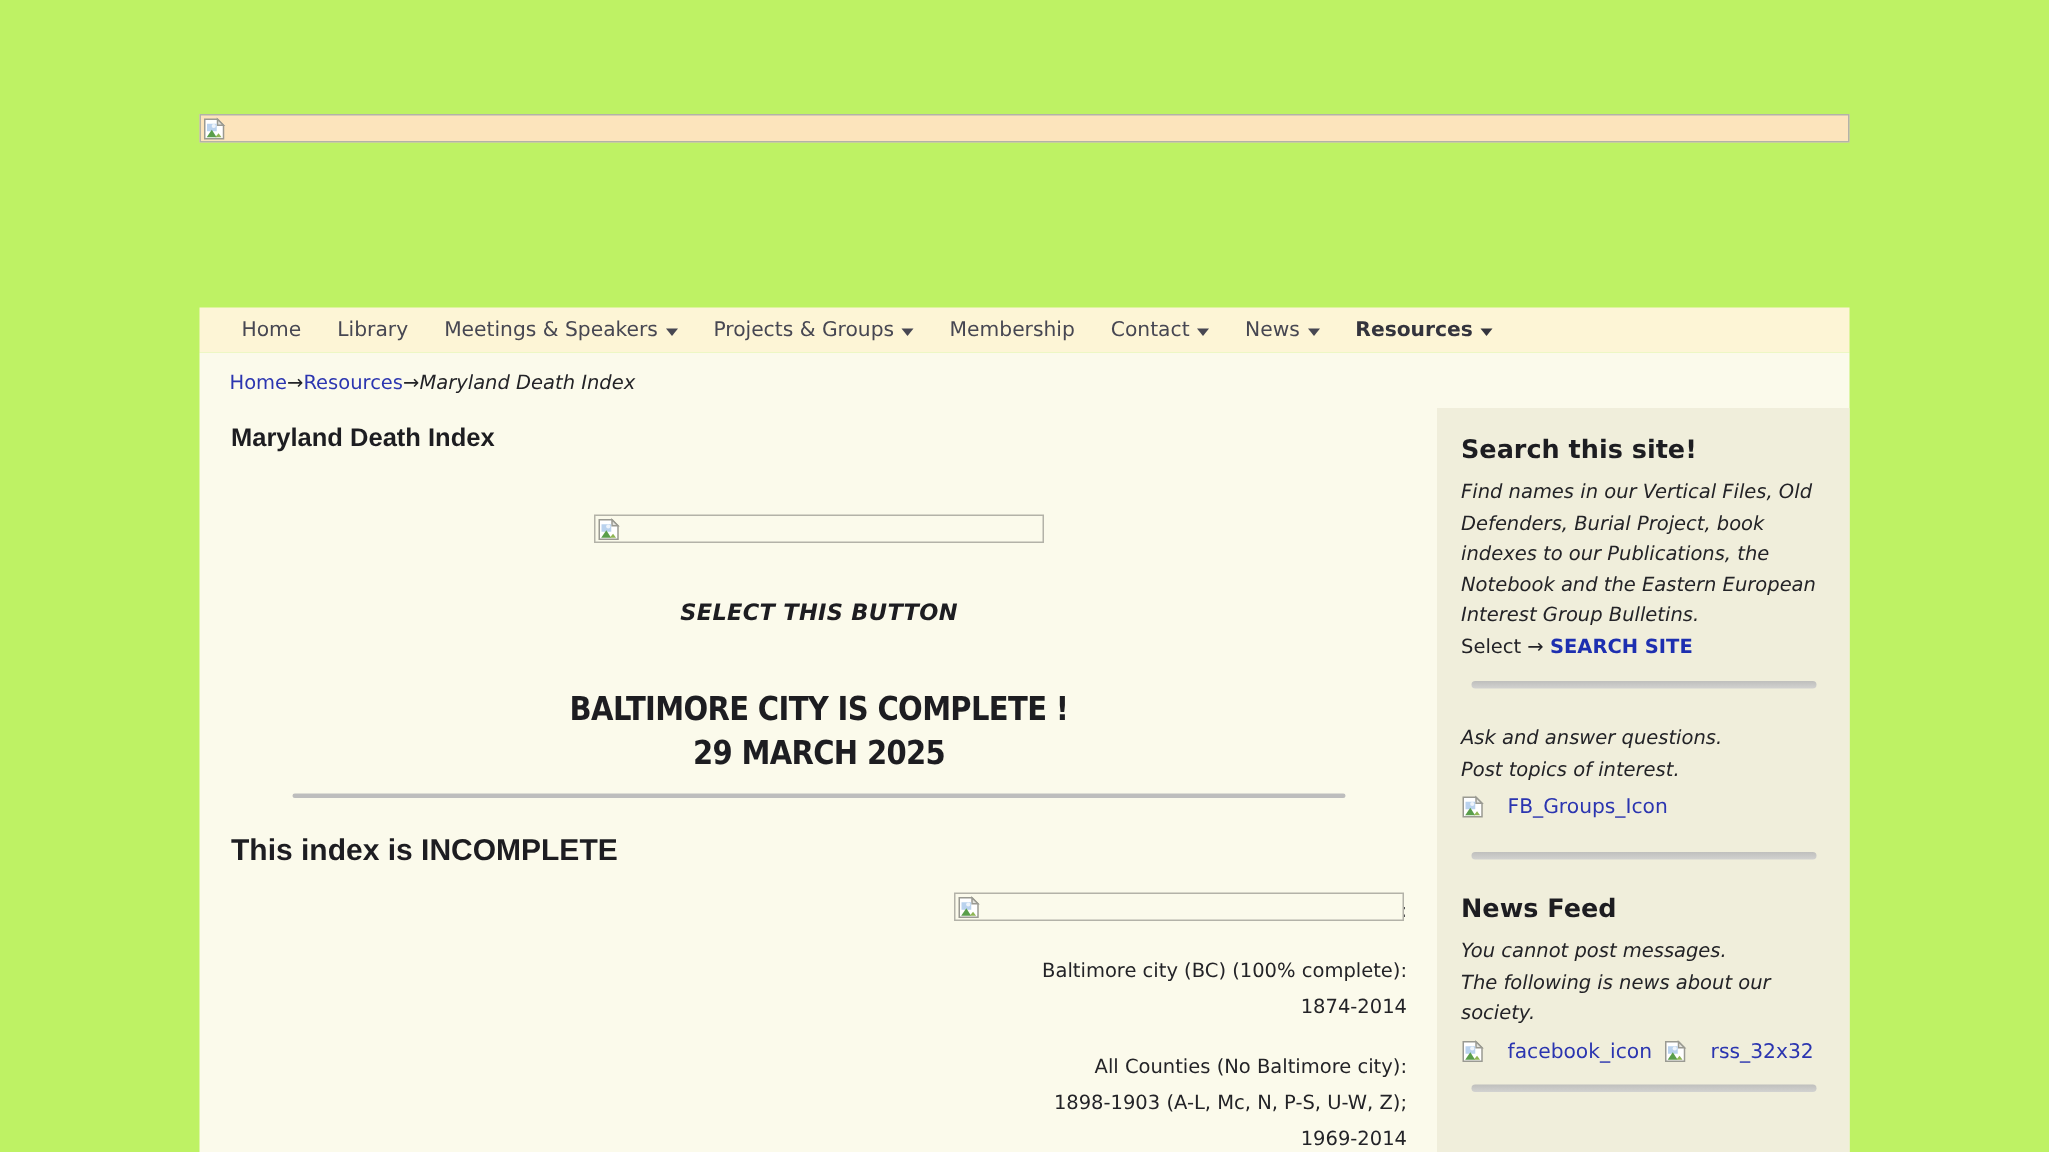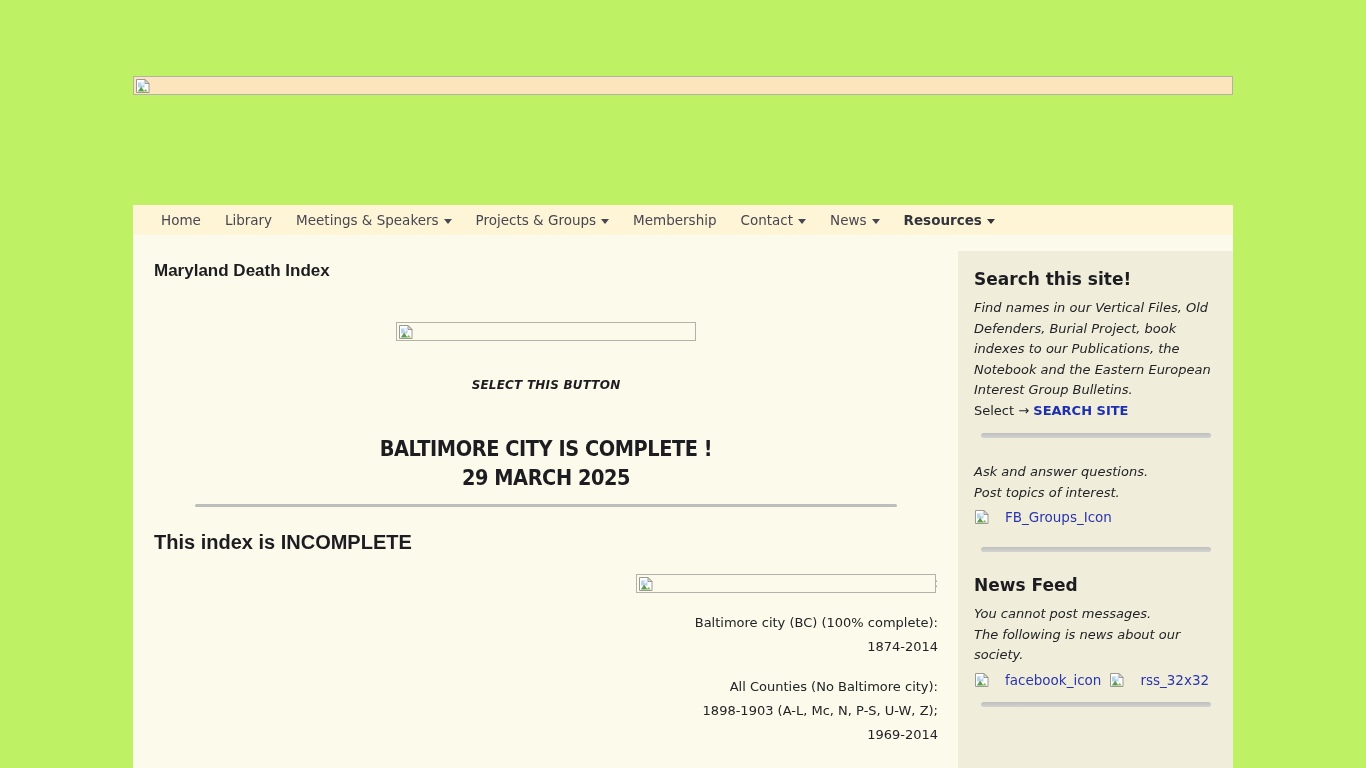--- a/index.html
+++ b/index.html
@@ -71,21 +71,21 @@
   }
   .btn-wrap { text-align:center; margin-top:41px; }
   .img-box {
     display:inline-flex; align-items:center;
     width:300px; height:19px;
     border:1px solid #b3b2a8; background:#fbfaeb;
     padding-left:1px; cursor:pointer;
   }
   .caption {
     text-align:center; margin-top:34px;
-    font-size:12px; font-style:italic; font-weight:bold;
+    font-size:15px; font-style:italic; font-weight:bold;
     letter-spacing:0.2px; color:#1d1d21;
   }
   .announce {
     text-align:center; margin-top:42px;
     font-size:22px; line-height:29px; font-weight:bold; color:#1d1d21;
     transform:scaleX(0.88); transform-origin:center;
     letter-spacing:-0.5px;
   }
   .hr {
     width:702px; height:3px; background:#bdbdbd;
@@ -175,20 +175,23 @@
           <span class="caret"></span>
         </a>
       <a class="nav-item active">
           <span>Resources</span>
           <span class="caret"></span>
         </a>
     </nav>
 
     <div class="content">
 
+      <div class="breadcrumb">
+        <a>Home</a><span class="sep">→</span><a>Resources</a><span class="sep">→</span><span class="current">Maryland Death Index</span>
+      </div>
 
       <div class="row">
         <main>
           <h1>Maryland Death Index</h1>
 
           <div class="btn-wrap">
             <span class="img-box">
               <svg class="broken-ico" width="16" height="16" viewBox="0 0 16 16">
                   <use href="#broken-img"></use>
                 </svg>

